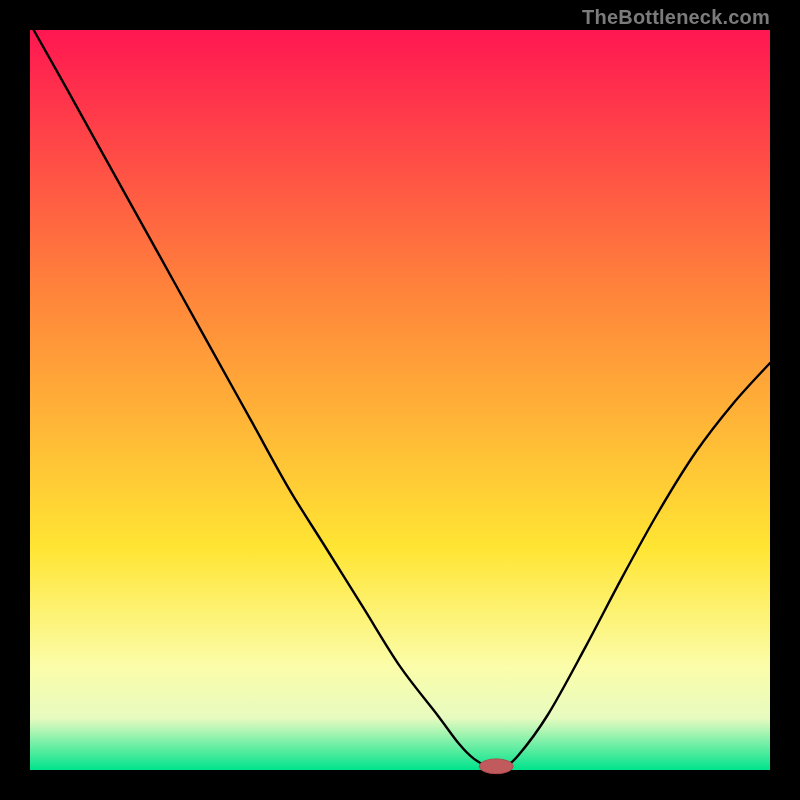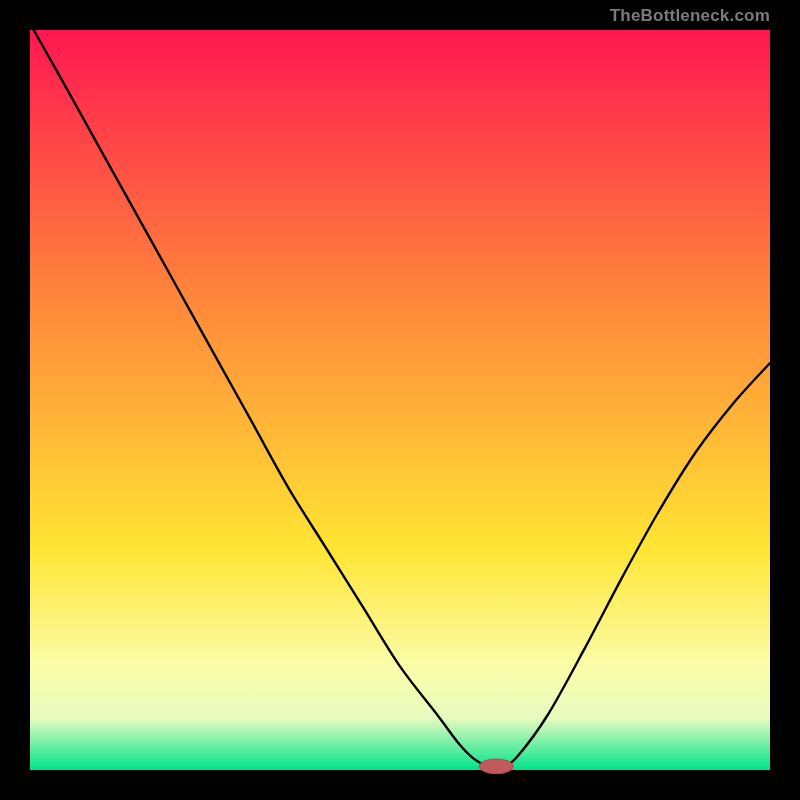--- a/index.html
+++ b/index.html
@@ -16,21 +16,21 @@
     top: 0;
     width: 800px;
     height: 800px;
     background: #000;
   }
   .watermark {
     position: absolute;
     top: 6px;
     right: 30px;
     font-family: Arial, Helvetica, sans-serif;
-    font-size: 17px;
+    font-size: 20px;
     font-weight: 600;
     color: #7b7b7b;
     letter-spacing: 0.2px;
   }
   svg {
     position: absolute;
     left: 0;
     top: 0;
   }
 </style>

